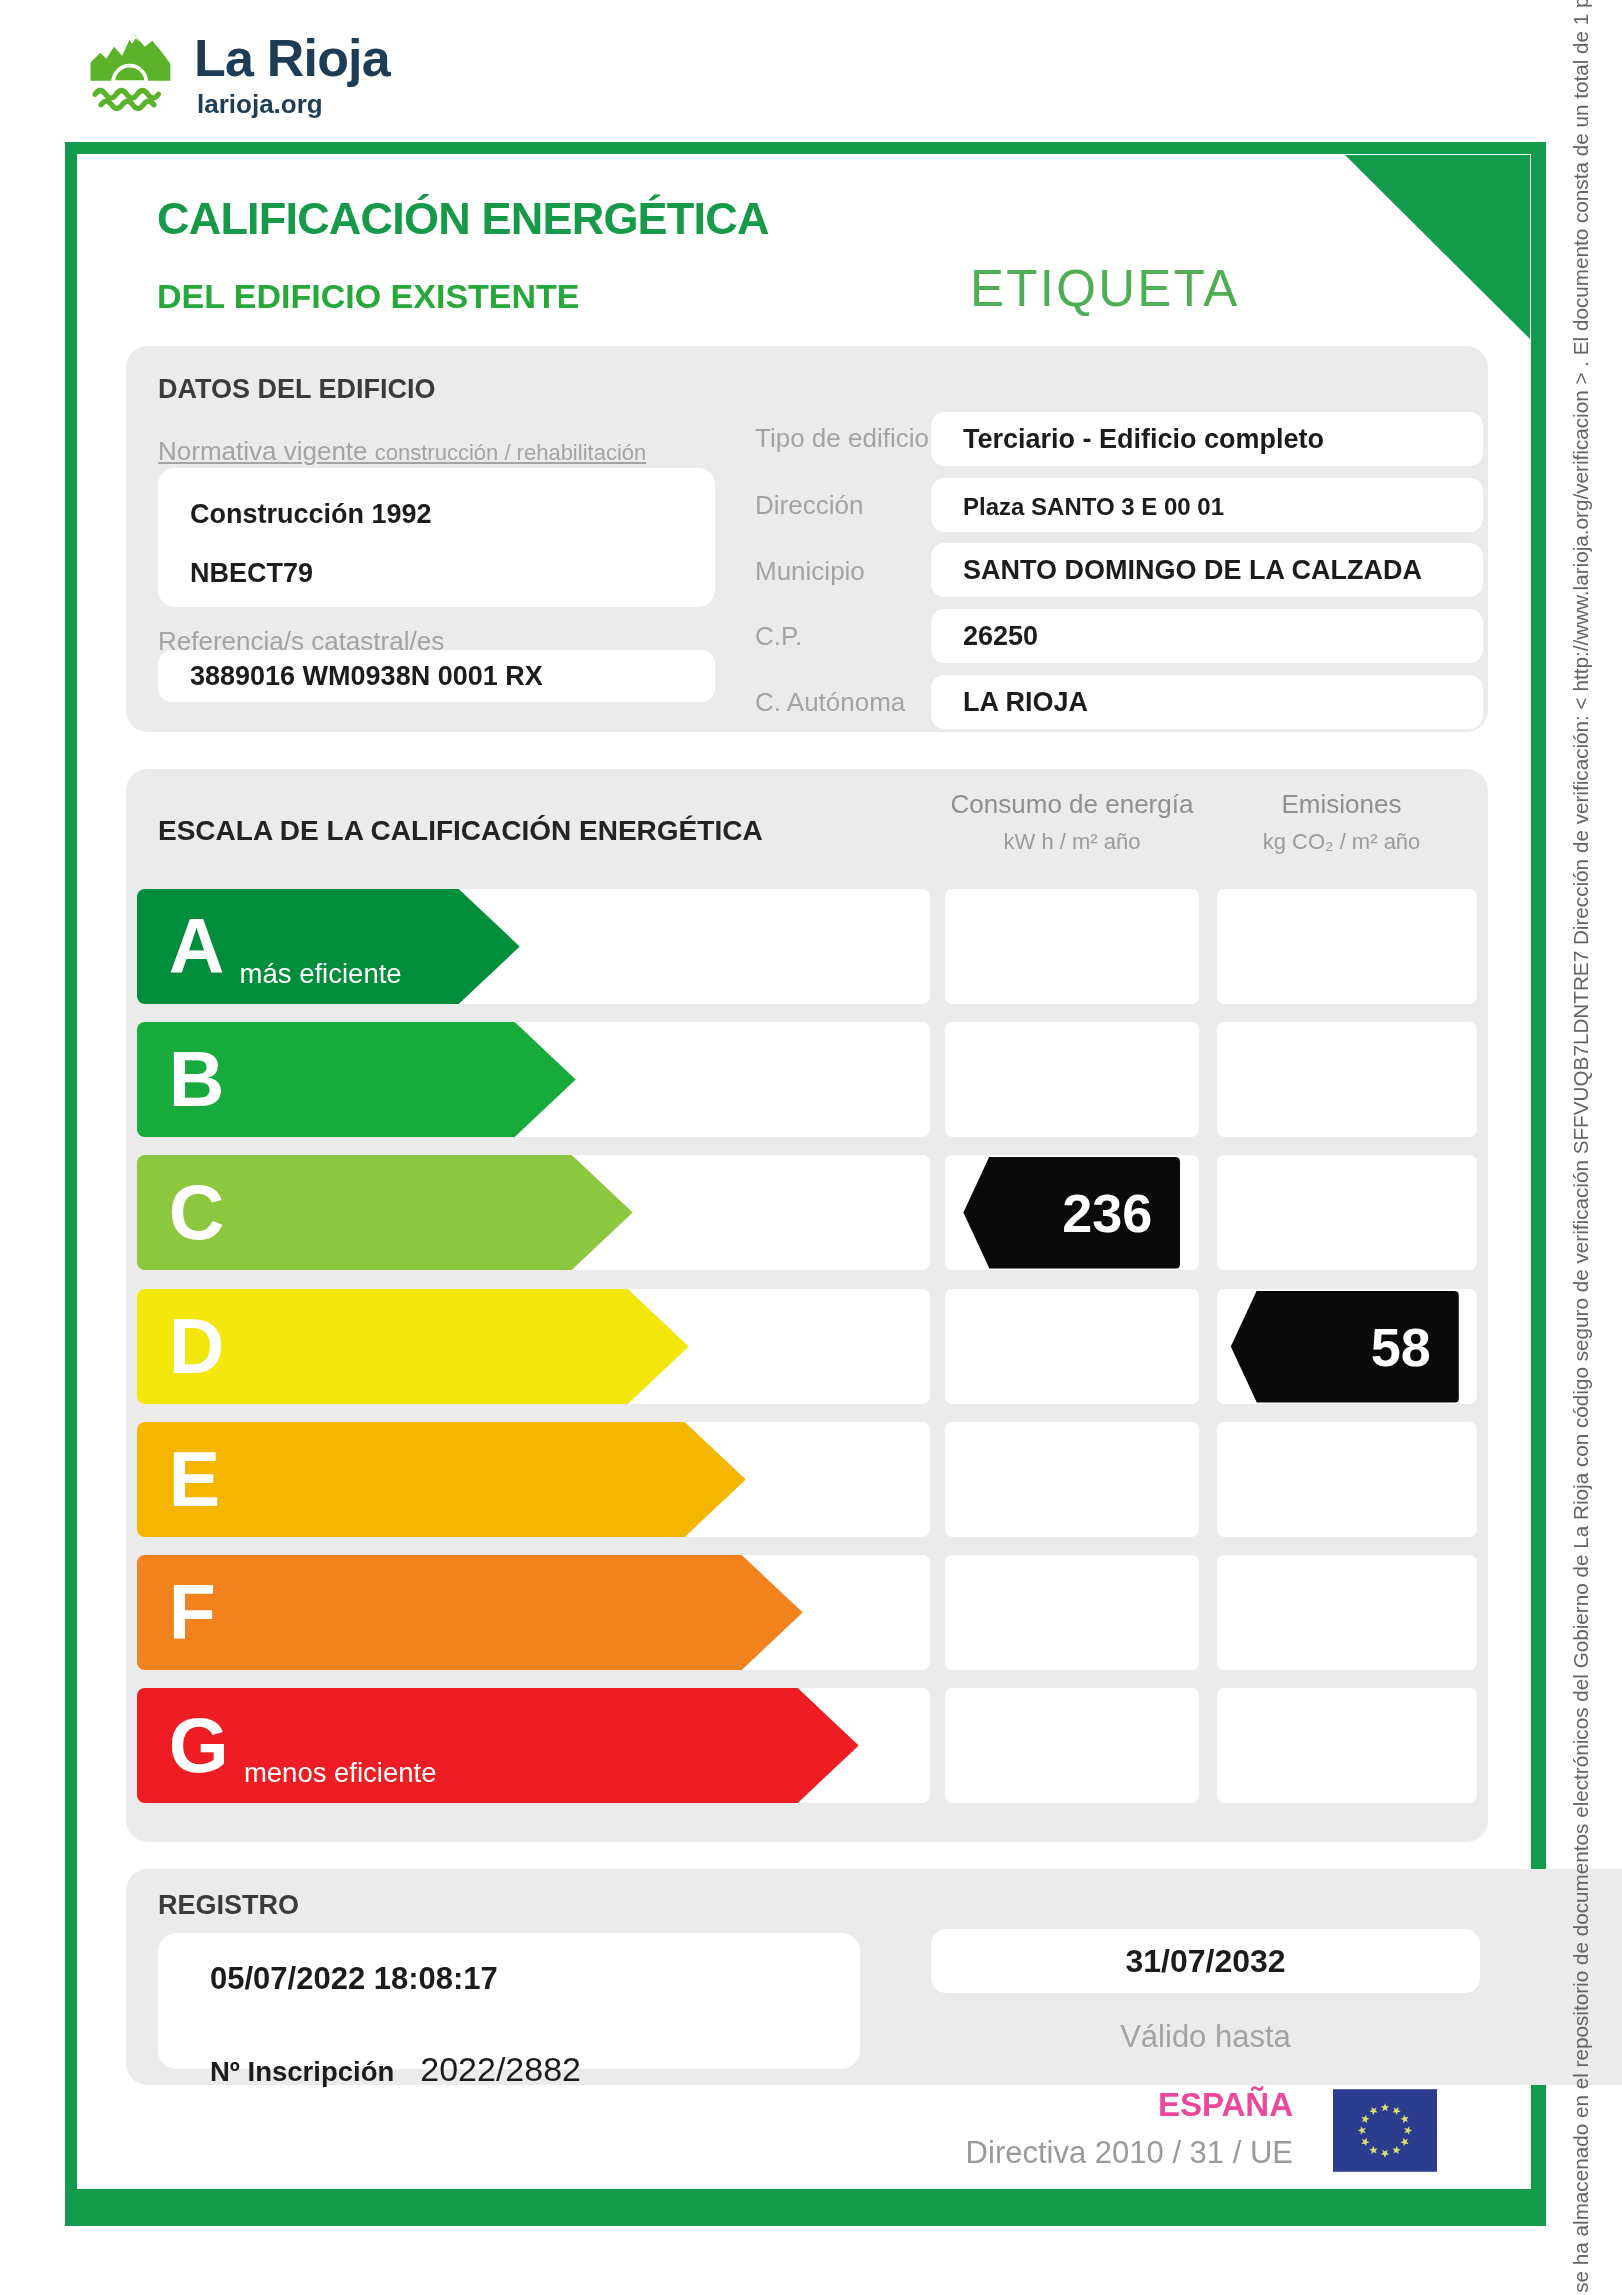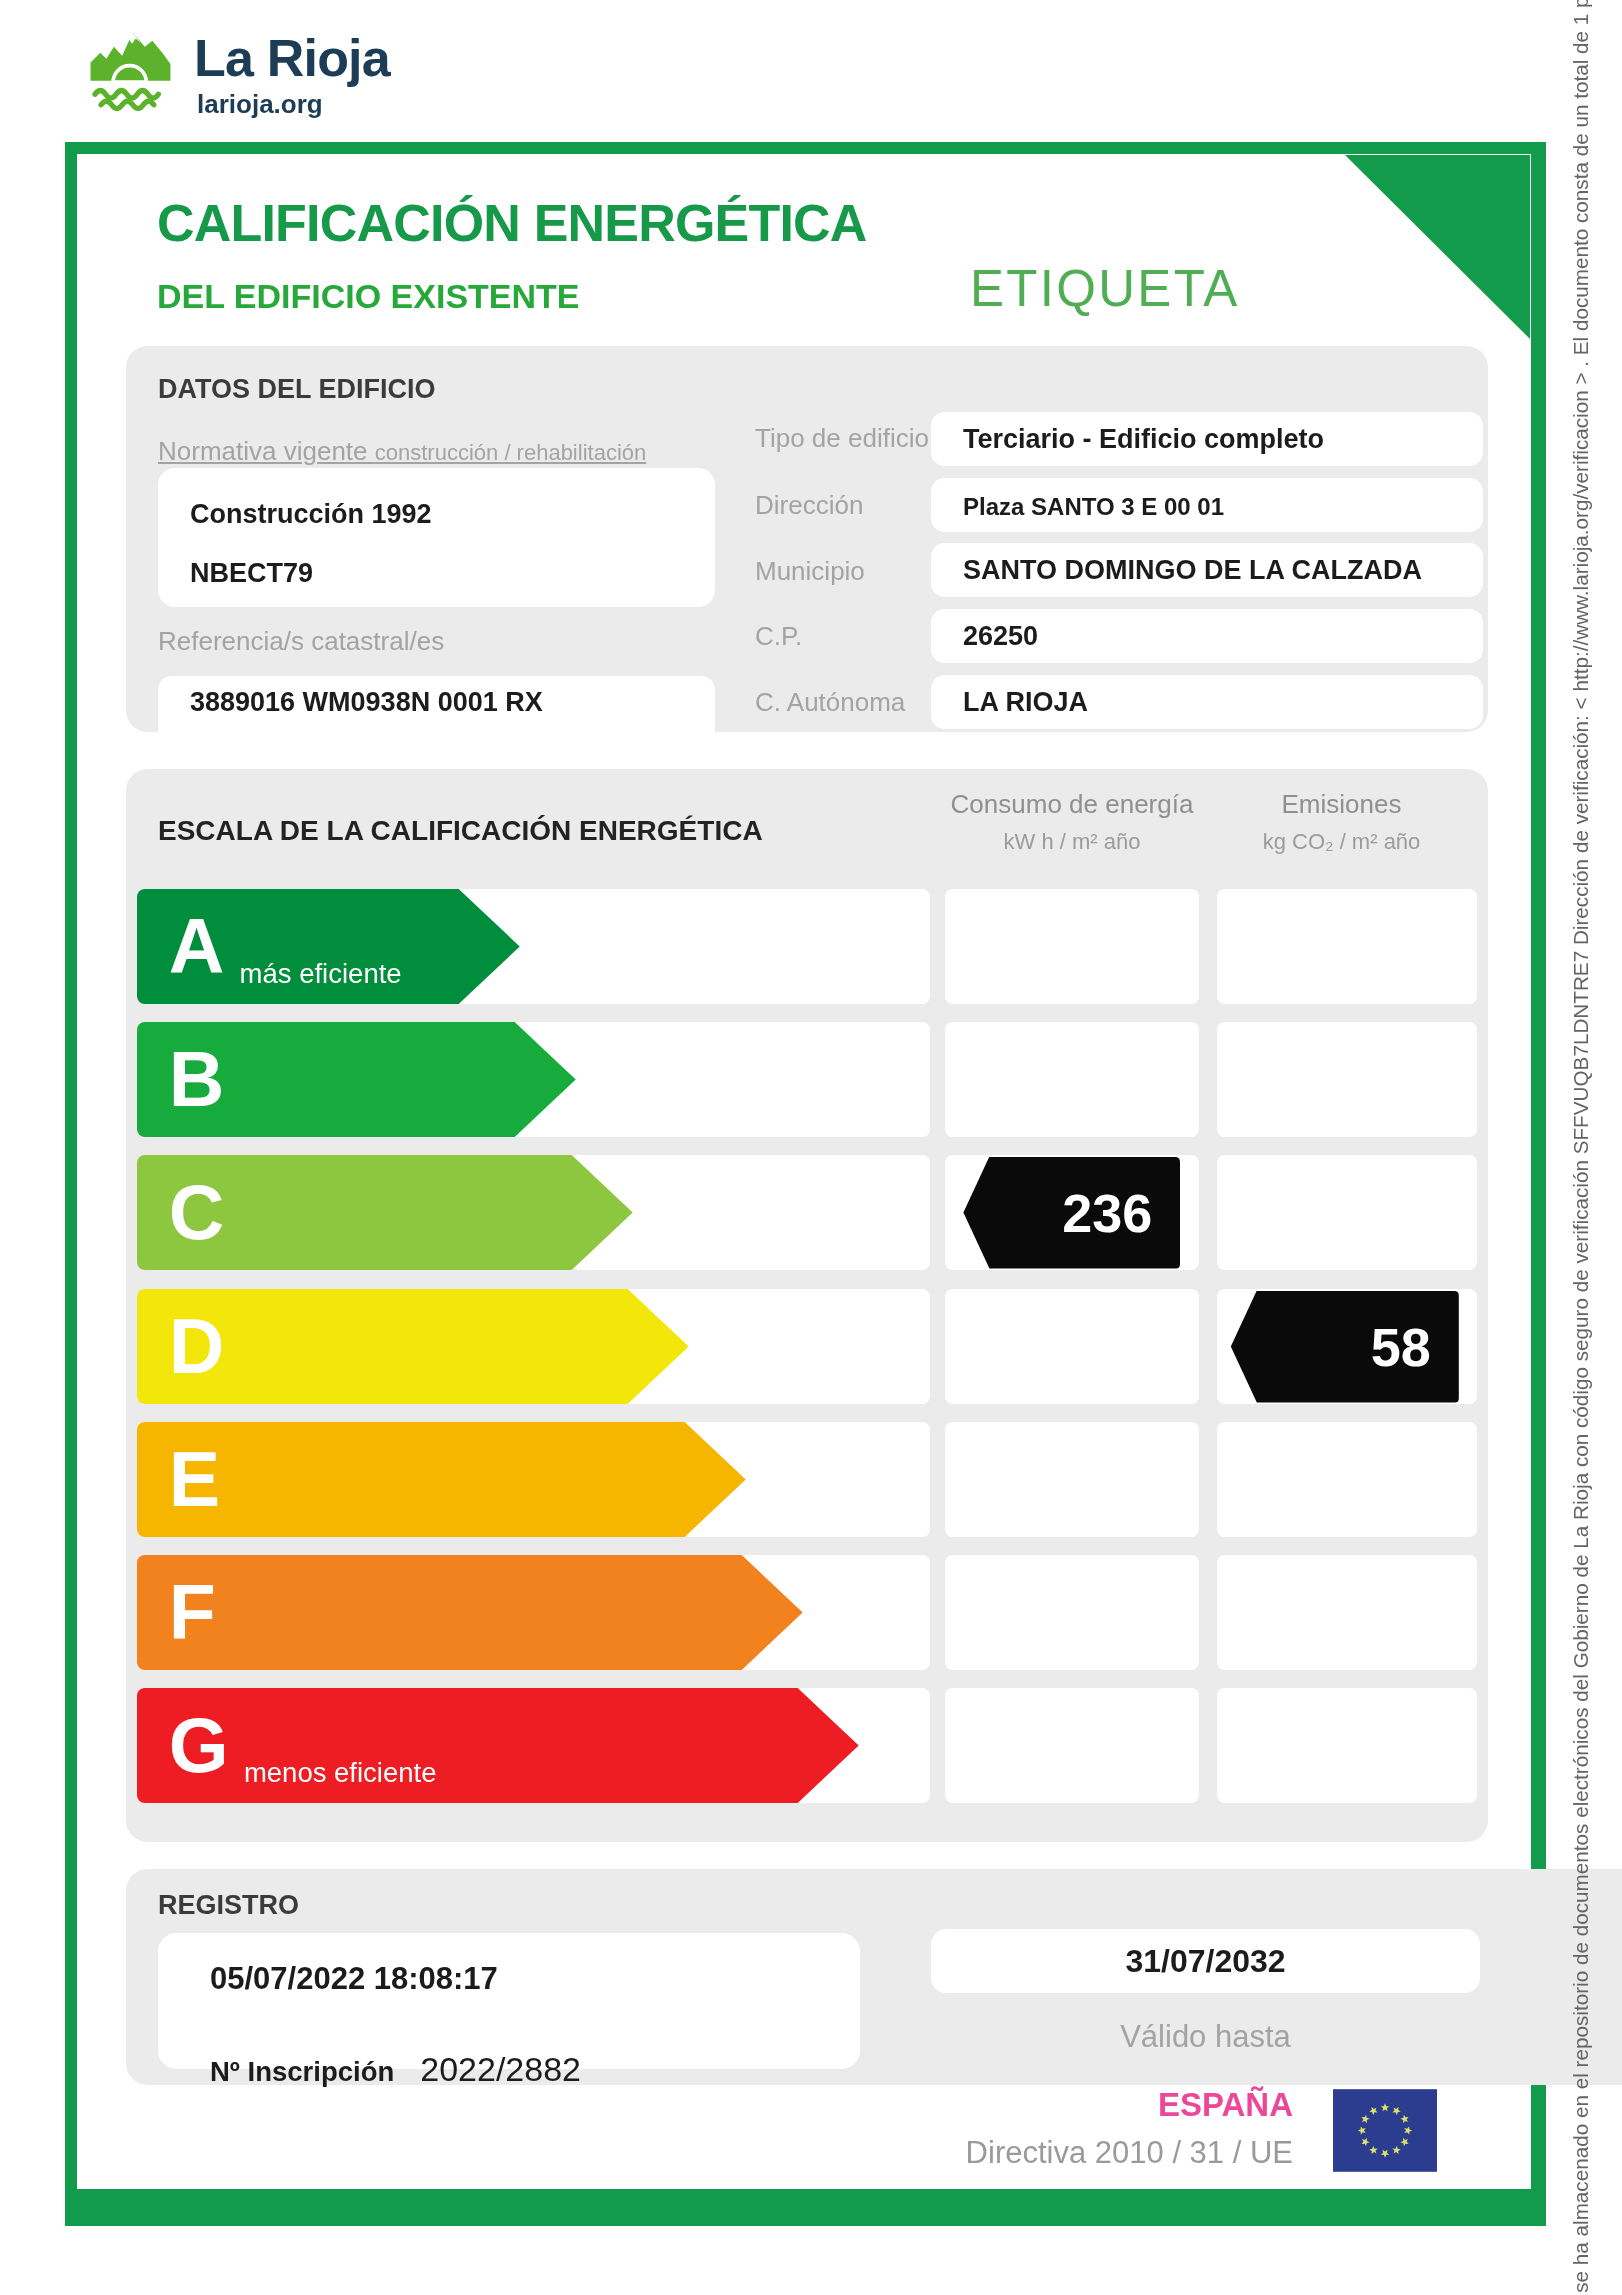--- a/index.html
+++ b/index.html
@@ -19,40 +19,40 @@
   .logo-name{left:194px;top:27.5px;font-size:52px;font-weight:bold;color:var(--brand-navy);letter-spacing:-0.8px;}
   .logo-domain{left:197px;top:89px;font-size:26px;font-weight:600;color:var(--brand-navy);}
 
   
   .frame{left:65px;top:142px;width:1481px;height:2084px;box-sizing:border-box;
          border:12.2px solid var(--frame-green);border-right-width:15.3px;border-bottom-width:37px;}
   .corner-fold{left:1345px;top:155px;width:185px;height:184px;background:var(--frame-green);
          clip-path:polygon(0 0,100% 0,100% 100%);}
 
   
-  .title-main{left:157px;top:193px;font-size:52px;font-weight:800;color:var(--title-green);letter-spacing:-0.8px;}
+  .title-main{left:157px;top:193px;font-size:45px;font-weight:800;color:var(--title-green);letter-spacing:-0.8px;}
   .title-sub{left:157px;top:277px;font-size:34px;font-weight:800;color:var(--subtitle-green);}
   .etiqueta{left:970px;top:259px;font-size:51px;font-weight:100;color:var(--etiqueta-green);letter-spacing:2.3px;}
 
   
   .panel{background:var(--panel-grey);border-radius:21.4px;}
   .panel-heading{font-size:27px;font-weight:bold;color:#3b3b3b;}
   .grey-label{font-size:26px;color:var(--label-grey);}
   .white-box{background:#ffffff;border-radius:17px;box-sizing:border-box;}
   .value-text{font-size:27px;font-weight:600;color:var(--value-ink);}
 
   .datos-panel{left:126px;top:346px;width:1362px;height:386px;}
   .datos-heading{left:32px;top:27.5px;}
   .norm-label{left:32px;top:90px;text-decoration:underline;}
   .norm-sublabel{font-size:22px;}
   .norm-box{left:32px;top:122px;width:557px;height:139px;}
   .norm-line1{left:32px;top:31px;font-weight:700;}
   .norm-line2{left:32px;top:90px;}
   .cat-label{left:32px;top:280px;}
-  .cat-box{left:32px;top:330px;width:557px;height:66px;border-radius:13.8px;}
+  .cat-box{left:32px;top:304px;width:557px;height:52px;border-radius:13.8px;}
   .cat-value{left:32px;top:10.7px;}
 
   .field-label{left:629px;}
   .field-box{left:805px;width:552px;height:54px;border-radius:13.8px;}
   .field-value{left:32px;top:12.2px;}
 
   
   .scale-panel{left:126px;top:769px;width:1362px;height:1073px;}
   .scale-heading{left:32px;top:46px;font-size:28px;font-weight:800;color:#232323;}
   .col-header{top:20px;text-align:center;color:var(--units-grey);}

